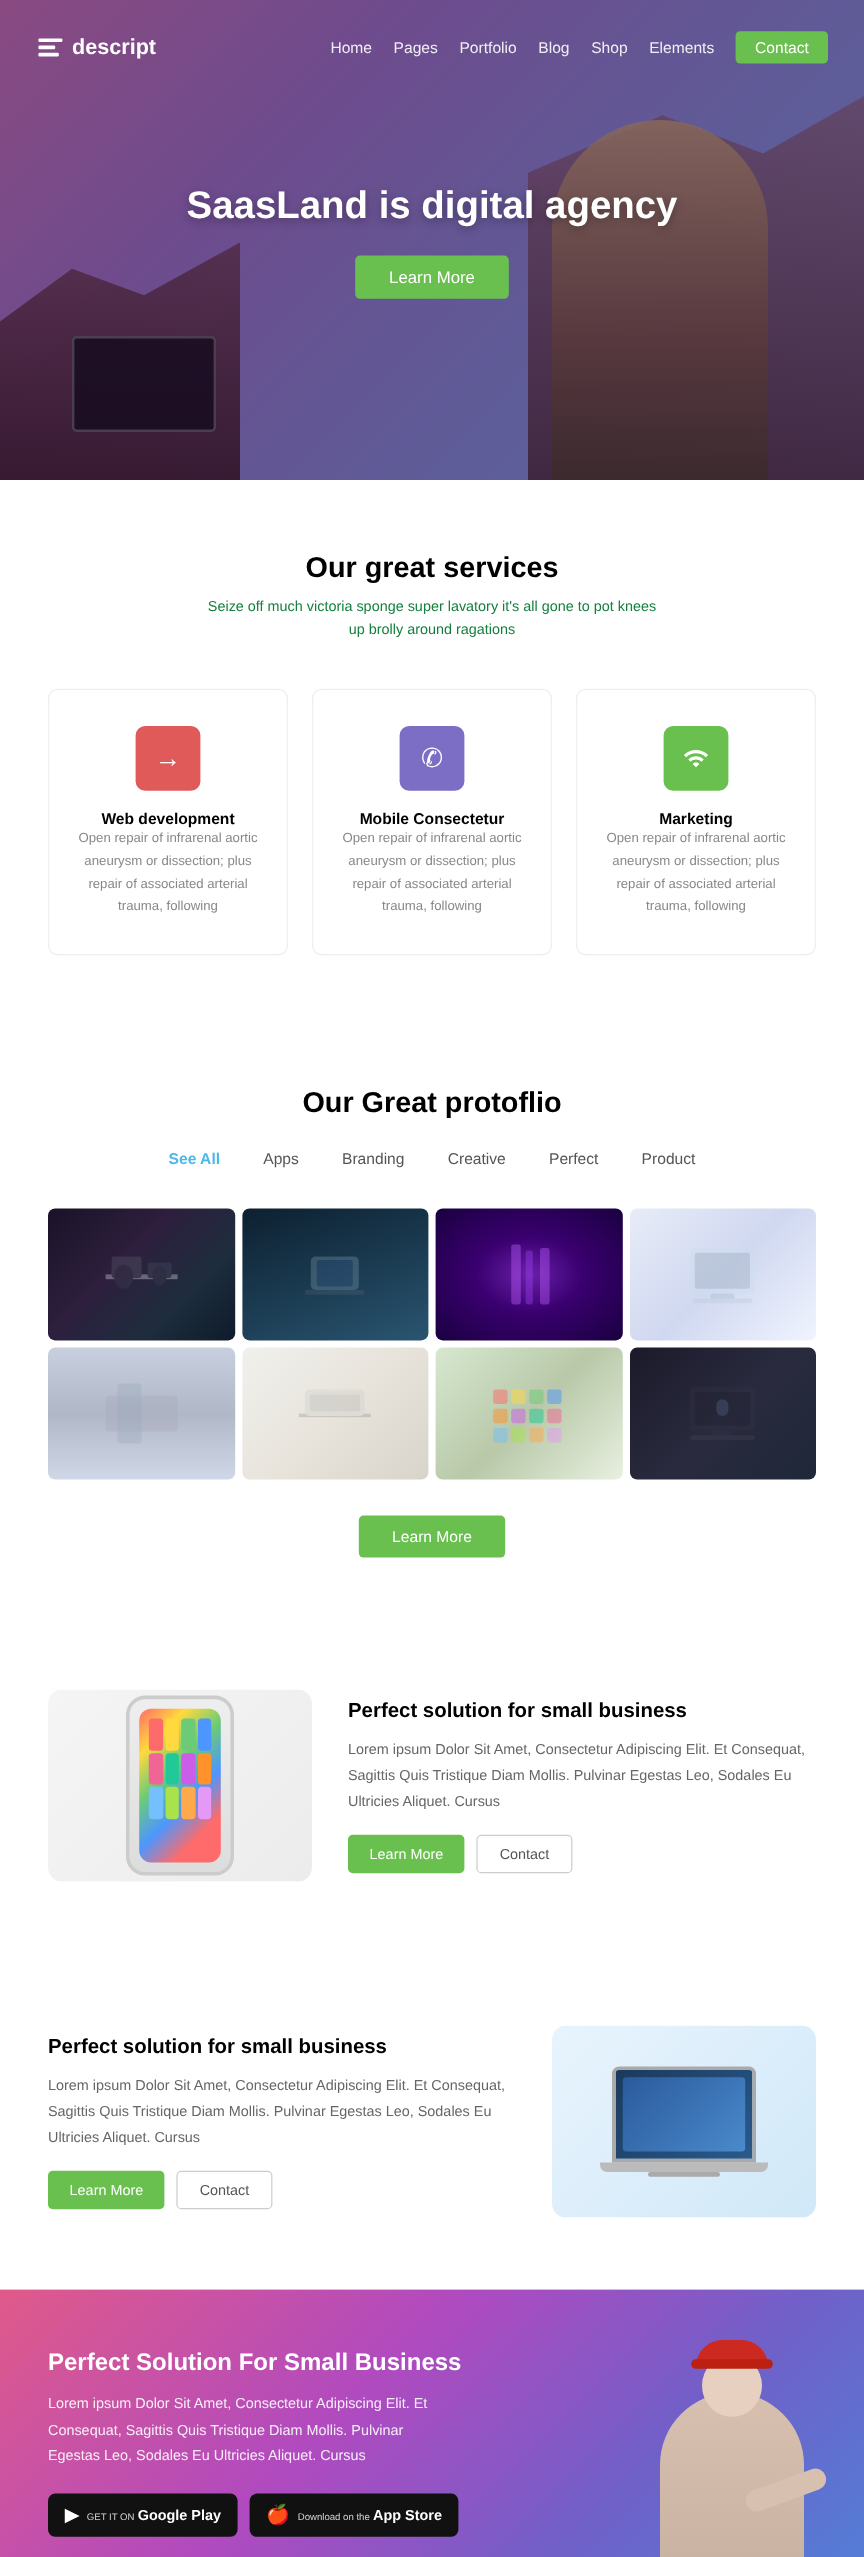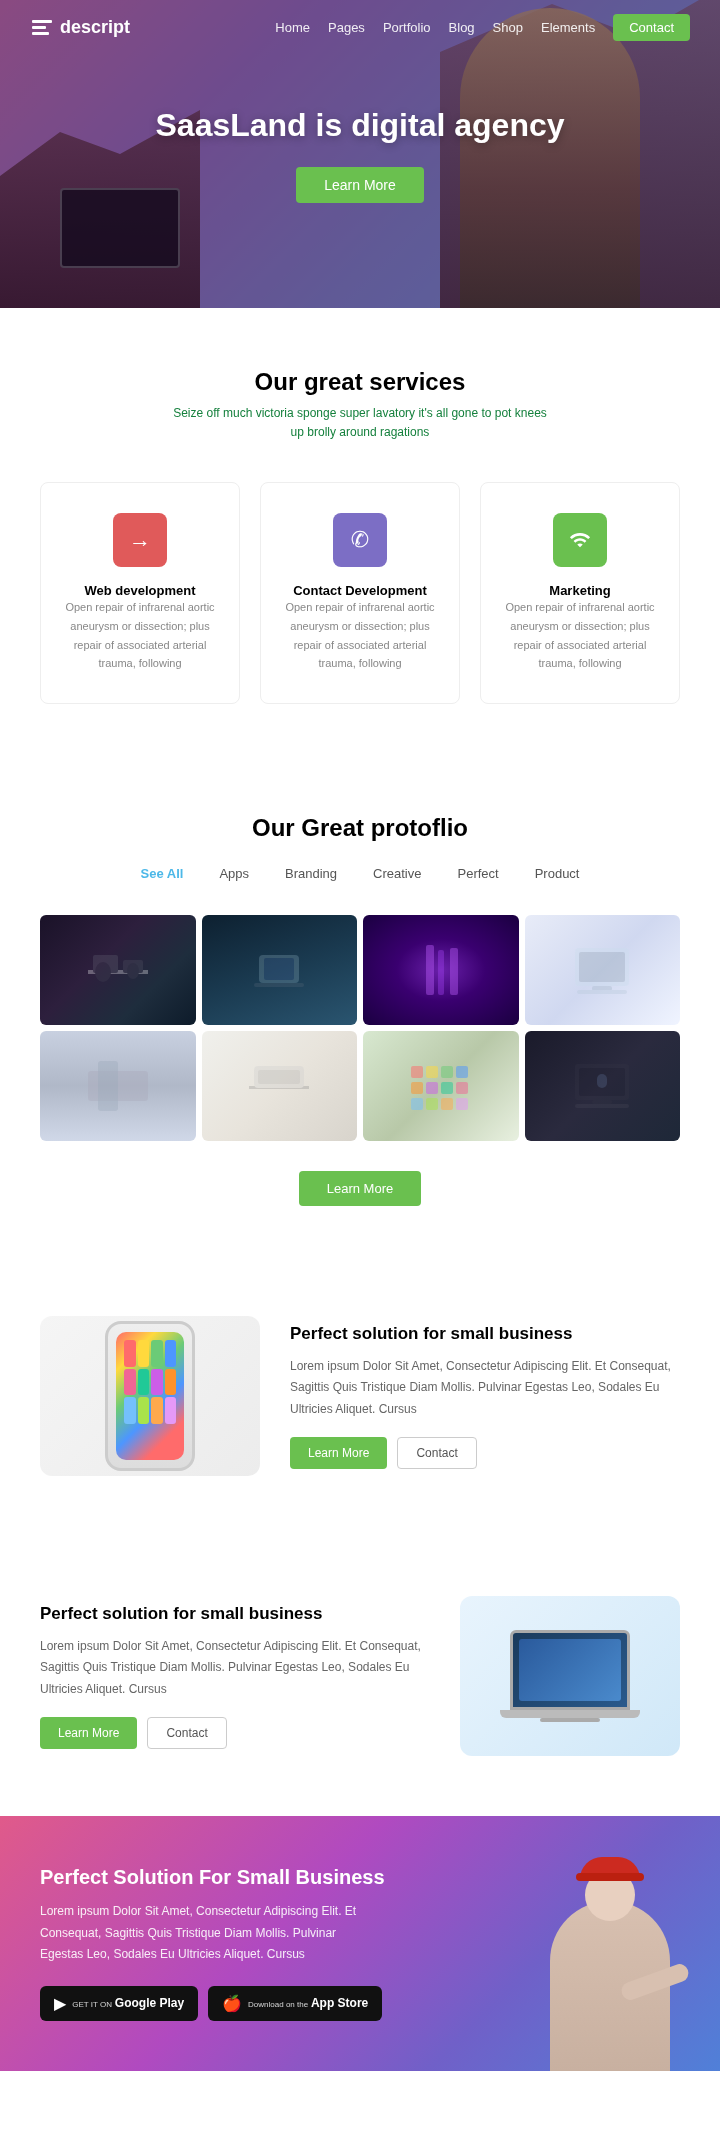--- a/index.html
+++ b/index.html
@@ -5,21 +5,21 @@
     * { margin: 0; padding: 0; box-sizing: border-box; }
     body { font-family: 'Segoe UI', Arial, sans-serif; width: 720px; overflow-x: hidden; }
 
     
     .navbar {
       position: absolute;
       top: 0; left: 0; right: 0;
       z-index: 100;
       display: flex;
       justify-content: space-between;
-      padding: 14px 30px;
+      padding: 26px 30px;
     }
     .navbar-logo {
       display: flex;
       align-items: center;
       gap: 6px;
       color: #fff;
       font-weight: 700;
       font-size: 18px;
     }
     .navbar-logo svg { width: 24px; height: 24px; }
@@ -37,21 +37,21 @@
       background: #6ac04f;
       color: #fff;
       padding: 6px 16px;
       border-radius: 4px;
       font-size: 13px;
     }
 
     
     .hero {
       position: relative;
-      height: 308px;
+      height: 400px;
       background: linear-gradient(135deg, #b85c8c 0%, #7b5ea7 30%, #5c7dba 60%, #4a9ed6 100%);
       display: flex;
       align-items: center;
       justify-content: center;
       overflow: hidden;
     }
     .hero-overlay {
       position: absolute;
       inset: 0;
       background: rgba(100, 60, 120, 0.55);
@@ -463,21 +463,21 @@
   <div class="services-grid">
 
     <div class="service-card">
       <div class="service-icon icon-red">→</div>
       <h3>Web development</h3>
       <p>Open repair of infrarenal aortic aneurysm or dissection; plus repair of associated arterial trauma, following</p>
     </div>
 
     <div class="service-card">
       <div class="service-icon icon-purple">✆</div>
-      <h3>Contact Development</h3>
+      <h3>Mobile Consectetur</h3>
       <p>Open repair of infrarenal aortic aneurysm or dissection; plus repair of associated arterial trauma, following</p>
     </div>
 
     <div class="service-card">
       <div class="service-icon icon-green">
         <svg width="22" height="22" viewBox="0 0 24 24" fill="white">
             <path d="M1 9l2 2c4.97-4.97 13.03-4.97 18 0l2-2C16.93 2.93 7.08 2.93 1 9zm8 8l3 3 3-3c-1.65-1.66-4.34-1.66-6 0zm-4-4l2 2c2.76-2.76 7.24-2.76 10 0l2-2C15.14 9.14 8.87 9.14 5 13z"></path>
           </svg>
       </div>
       <h3>Marketing</h3>

